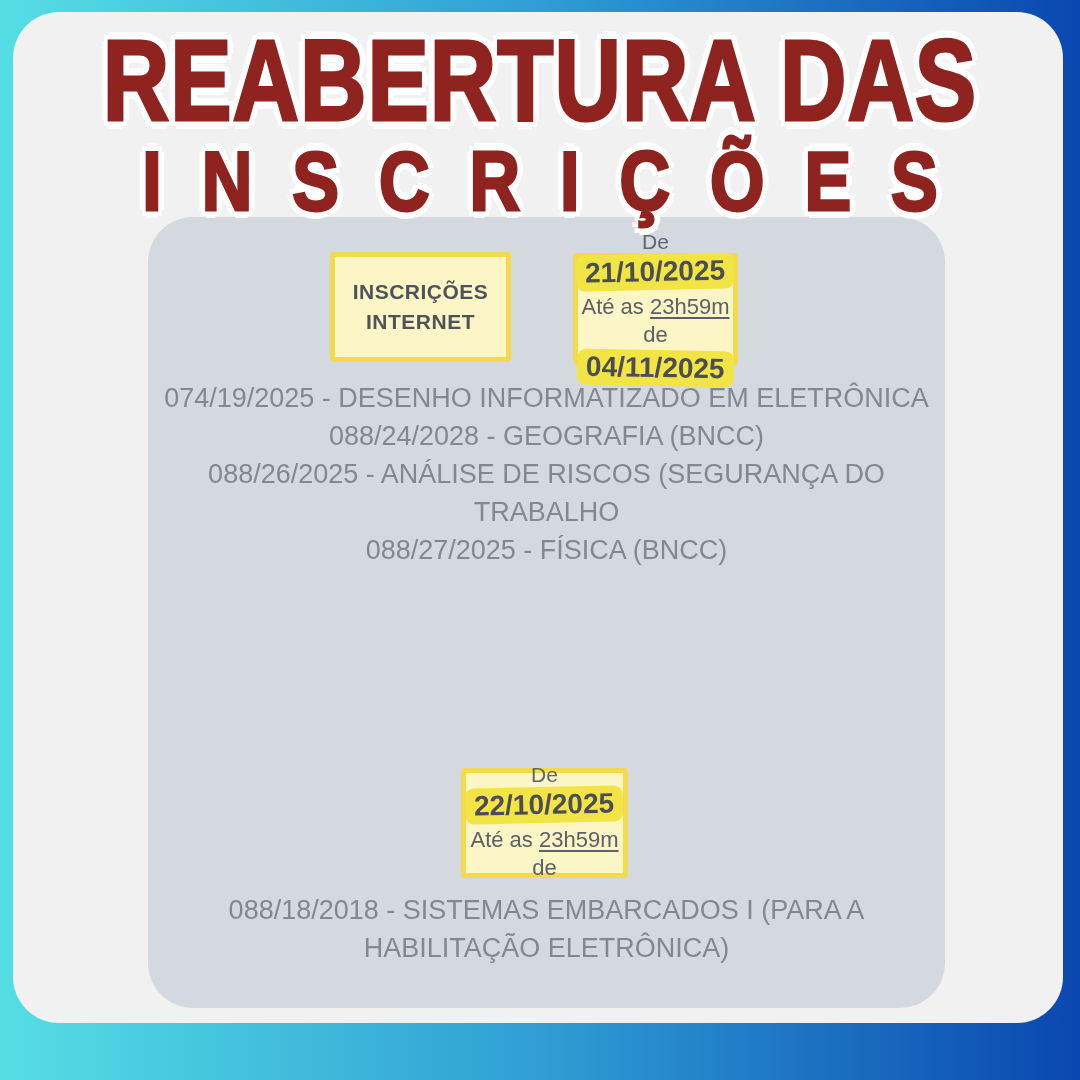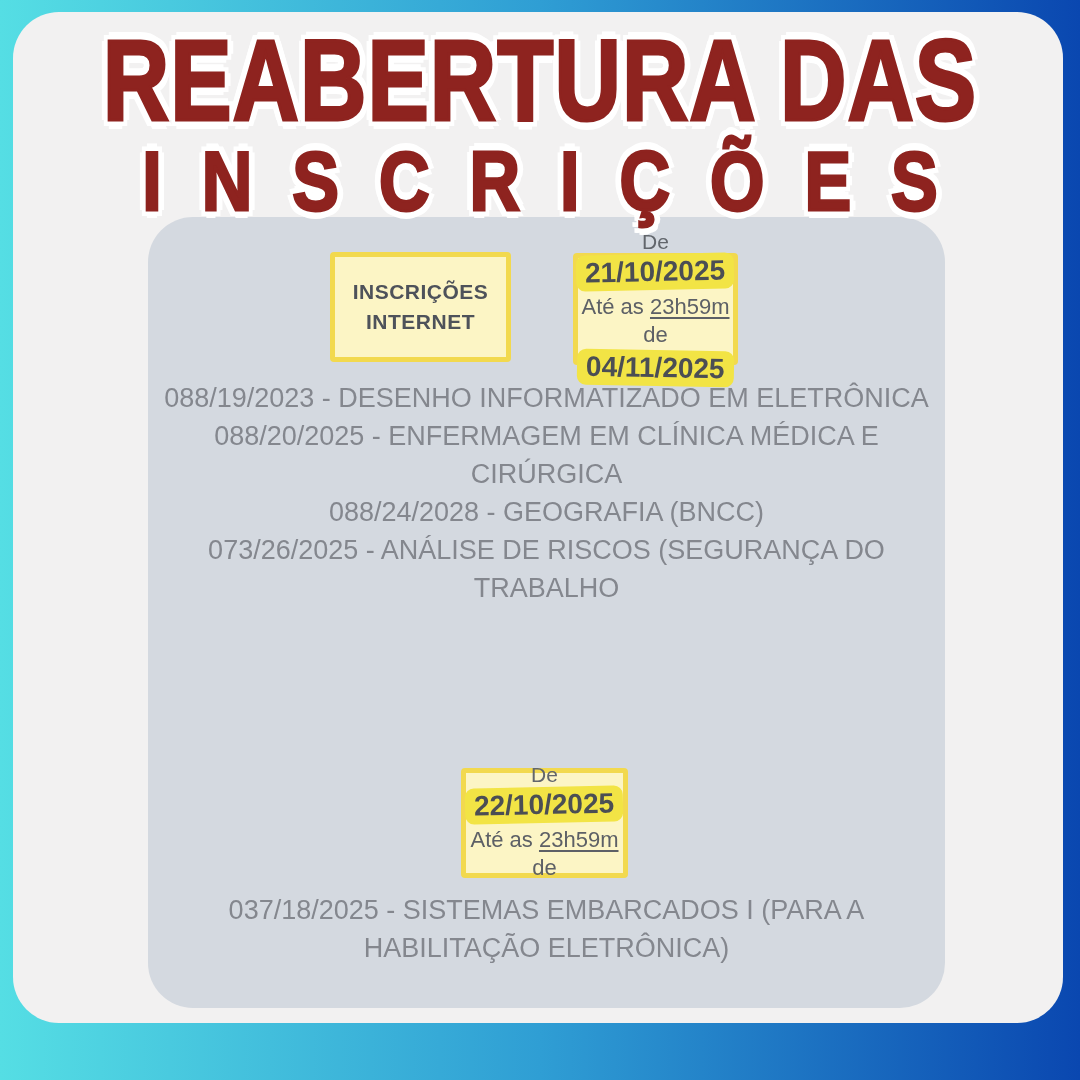--- a/index.html
+++ b/index.html
@@ -95,35 +95,35 @@
       <span>Até as</span>
       <span class="time">23h59m</span>
       <span>de</span>
     </div>
     <div class="hl-row">
       <span class="marker alt">04/11/2025</span>
     </div>
   </div>
 
   <div class="course-list list-1">
-      <div class="course-item">088/19/2023 - DESENHO INFORMATIZADO EM ELETRÔNICA</div>
-      <div class="course-item">088/20/2025 - ENFERMAGEM EM CLÍNICA MÉDICA E CIRÚRGICA</div>
+      <div class="course-item">074/19/2025 - DESENHO INFORMATIZADO EM ELETRÔNICA</div>
       <div class="course-item">088/24/2028 - GEOGRAFIA (BNCC)</div>
-      <div class="course-item">073/26/2025 - ANÁLISE DE RISCOS (SEGURANÇA DO TRABALHO</div>
+      <div class="course-item">088/26/2025 - ANÁLISE DE RISCOS (SEGURANÇA DO TRABALHO</div>
+      <div class="course-item">088/27/2025 - FÍSICA (BNCC)</div>
     </div>
 
   <div class="ybox datebox2">
     <div class="de-label">De</div>
     <div class="hl-row">
       <span class="marker">22/10/2025</span>
     </div>
     <div class="until-line">
       <span>Até as</span>
       <span class="time">23h59m</span>
       <span>de</span>
     </div>
   </div>
 
   <div class="course-list list-2">
-      <div class="course-item">037/18/2025 - SISTEMAS EMBARCADOS I (PARA A HABILITAÇÃO ELETRÔNICA)</div>
+      <div class="course-item">088/18/2018 - SISTEMAS EMBARCADOS I (PARA A HABILITAÇÃO ELETRÔNICA)</div>
     </div>
 
 </div>
 
 </body></html>

